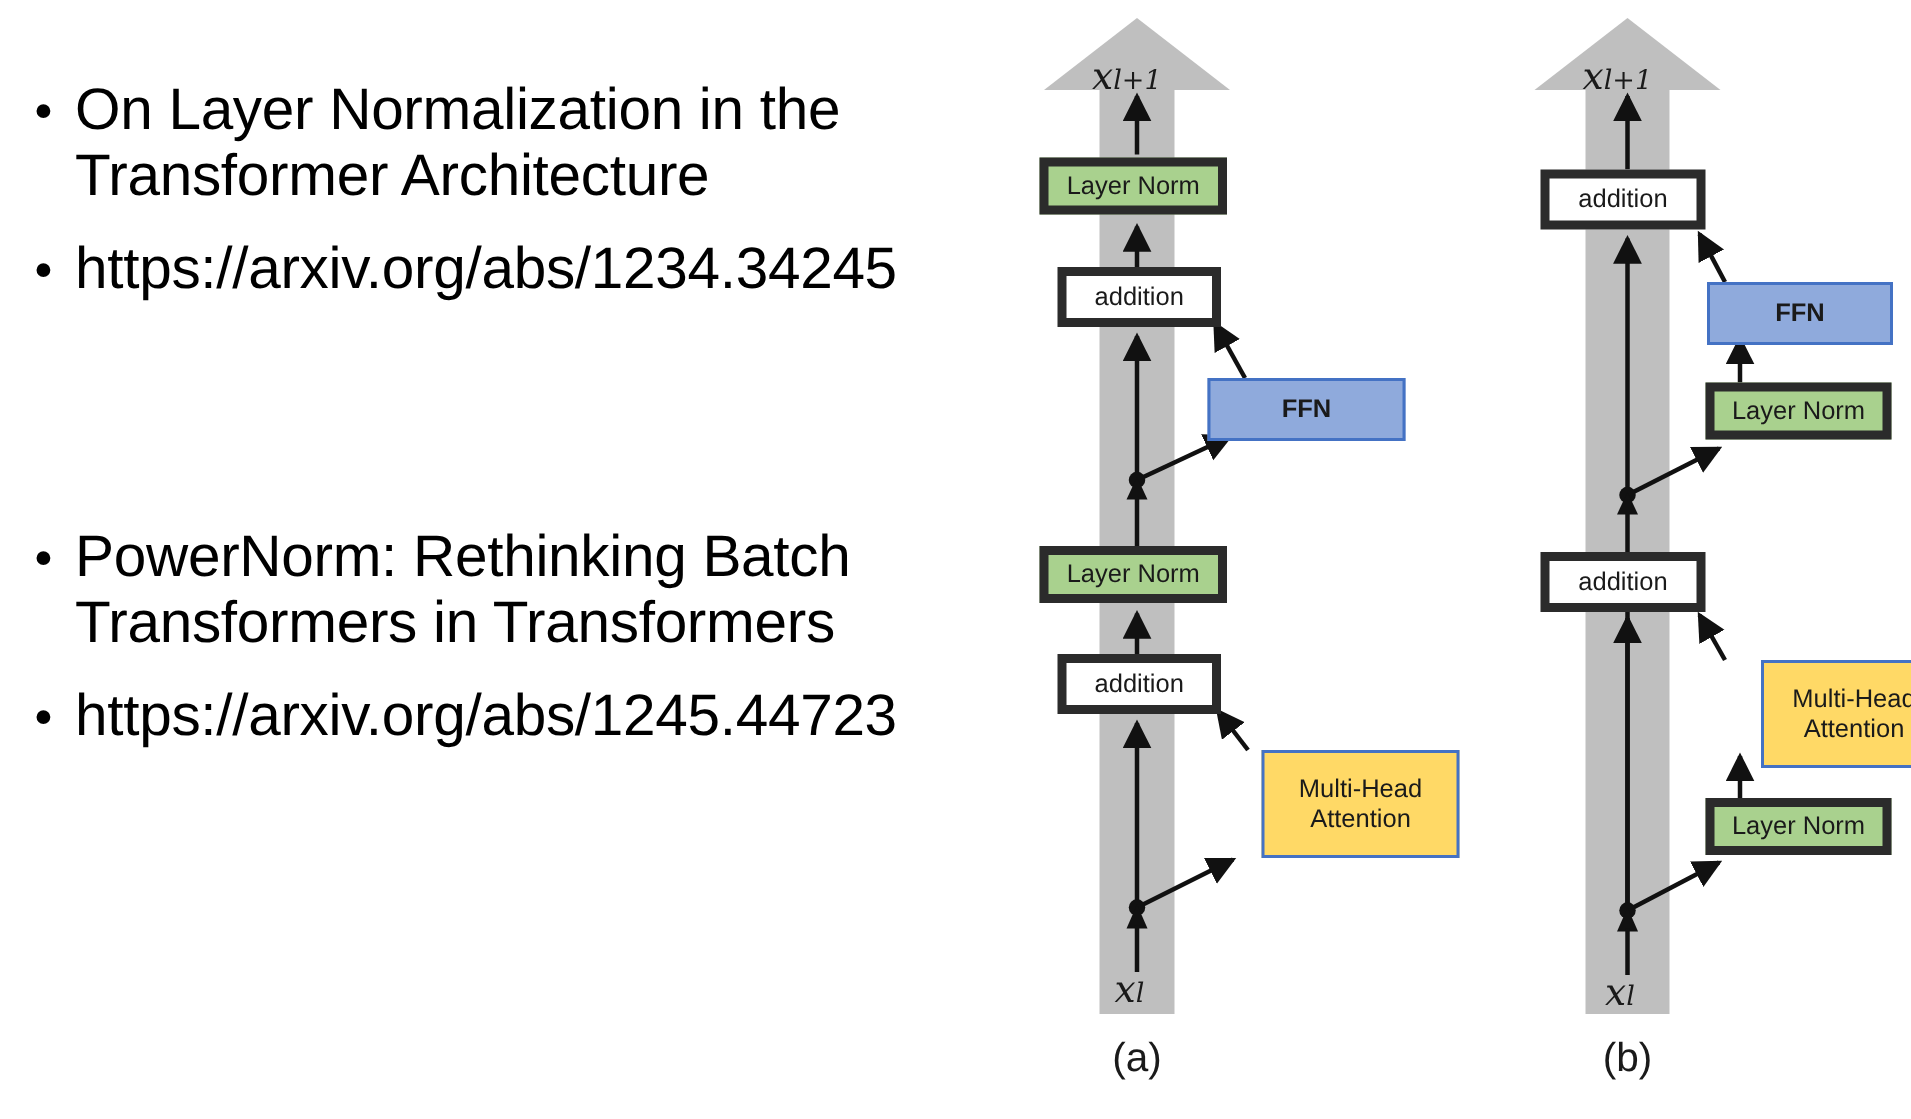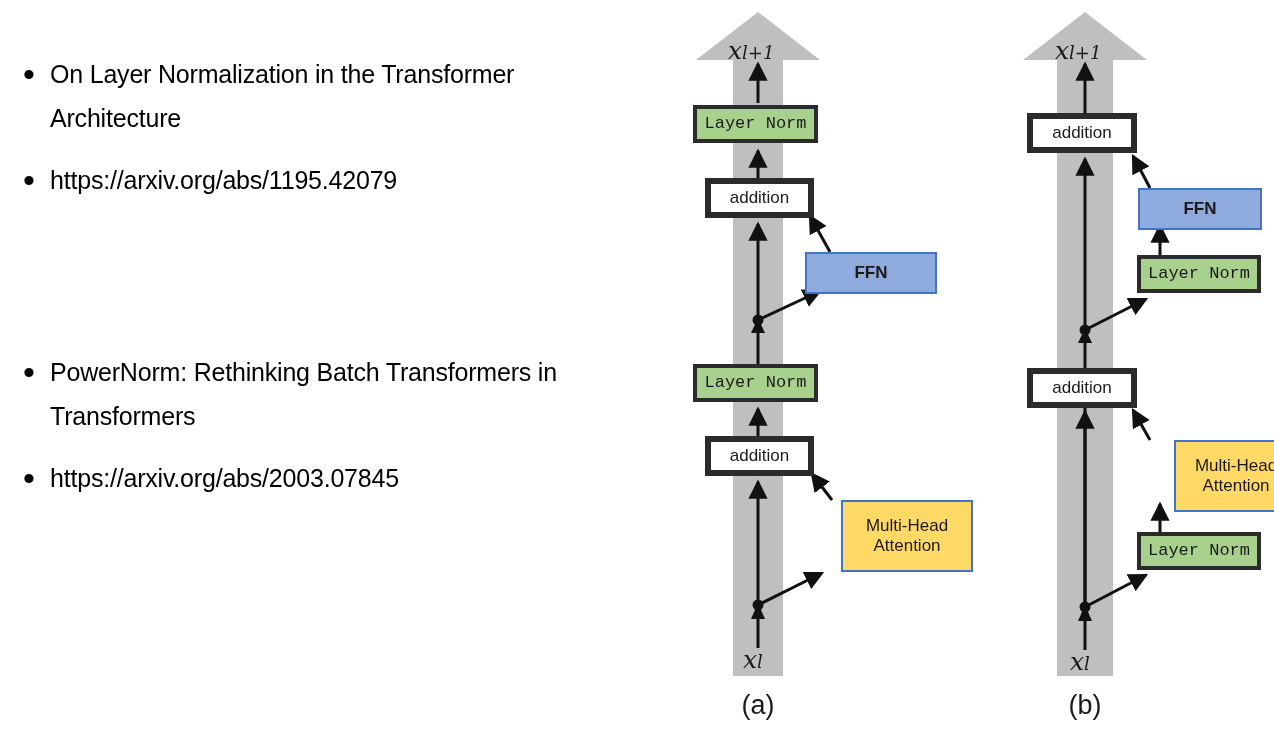--- a/index.html
+++ b/index.html
@@ -39,21 +39,21 @@
     width: 32px;
     font-size: 34px;
     line-height: 44px;
     text-align: left;
     padding-left: 5px;
     box-sizing: border-box;
     color: #000;
   }
   .bullet-text {
     flex: 1 1 auto;
-    font-size: 25px;
+    font-size: 39px;
     line-height: 44px;
     letter-spacing: -0.2px;
     word-break: break-word;
     color: #000;
   }
 
   
   .diagram {
     position: absolute;
     top: 0px;
@@ -90,21 +90,21 @@
     box-sizing: border-box;
     display: flex;
     align-items: center;
     justify-content: center;
     text-align: center;
     font-size: 17px;
     line-height: 20px;
     color: #1a1a1a;
     font-family: "Liberation Sans", sans-serif;
   }
-  .node.green  { background: #a9d18e; border: 4px solid #0f172a; font-family: Liberation Mono, monospace; }
+  .node.green  { background: #a9d18e; border: 6px solid #0f172a; }
   .node.white  { background: #ffffff; border: 6px solid #b91c1c; }
   .node.blue   { background: #8faadc; border: 2px solid #4472c4; font-weight: bold; }
   .node.yellow { background: #ffd966; border: 2px solid #ec4899; margin-left: 36px; }
 
   
   .mathlab {
     position: absolute;
     font-family: "DejaVu Serif", serif;
     font-style: italic;
     font-size: 25px;
@@ -136,32 +136,32 @@
 
 <div id="bullets">
 
   <div class="bullet-group" style="top:52px;">
     <div class="bullet-row">
       <span class="bullet-dot">•</span>
       <span class="bullet-text">On Layer Normalization in the Transformer Architecture</span>
     </div>
     <div class="bullet-row" style="margin-top:18px;">
       <span class="bullet-dot">•</span>
-      <span class="bullet-text">https://arxiv.org/abs/1195.42079</span>
+      <span class="bullet-text">https://arxiv.org/abs/1234.34245</span>
     </div>
   </div>
 
   <div class="bullet-group" style="top:350px;">
     <div class="bullet-row">
       <span class="bullet-dot">•</span>
       <span class="bullet-text">PowerNorm: Rethinking Batch Transformers in Transformers</span>
     </div>
     <div class="bullet-row" style="margin-top:18px;">
       <span class="bullet-dot">•</span>
-      <span class="bullet-text">https://arxiv.org/abs/2003.07845</span>
+      <span class="bullet-text">https://arxiv.org/abs/1245.44723</span>
     </div>
   </div>
 
 </div>
 
 <div class="diagram" id="diagram-a">
   <div class="column-wrap">
 
     <div class="gray-shaft" style="left: 73px; top: 58px; width: 50px; height: 618px; background: rgb(191, 191, 191);"></div>
     <div class="gray-head" style="left: 36px; top: 12px; border-bottom-color: rgb(191, 191, 191);"></div>

